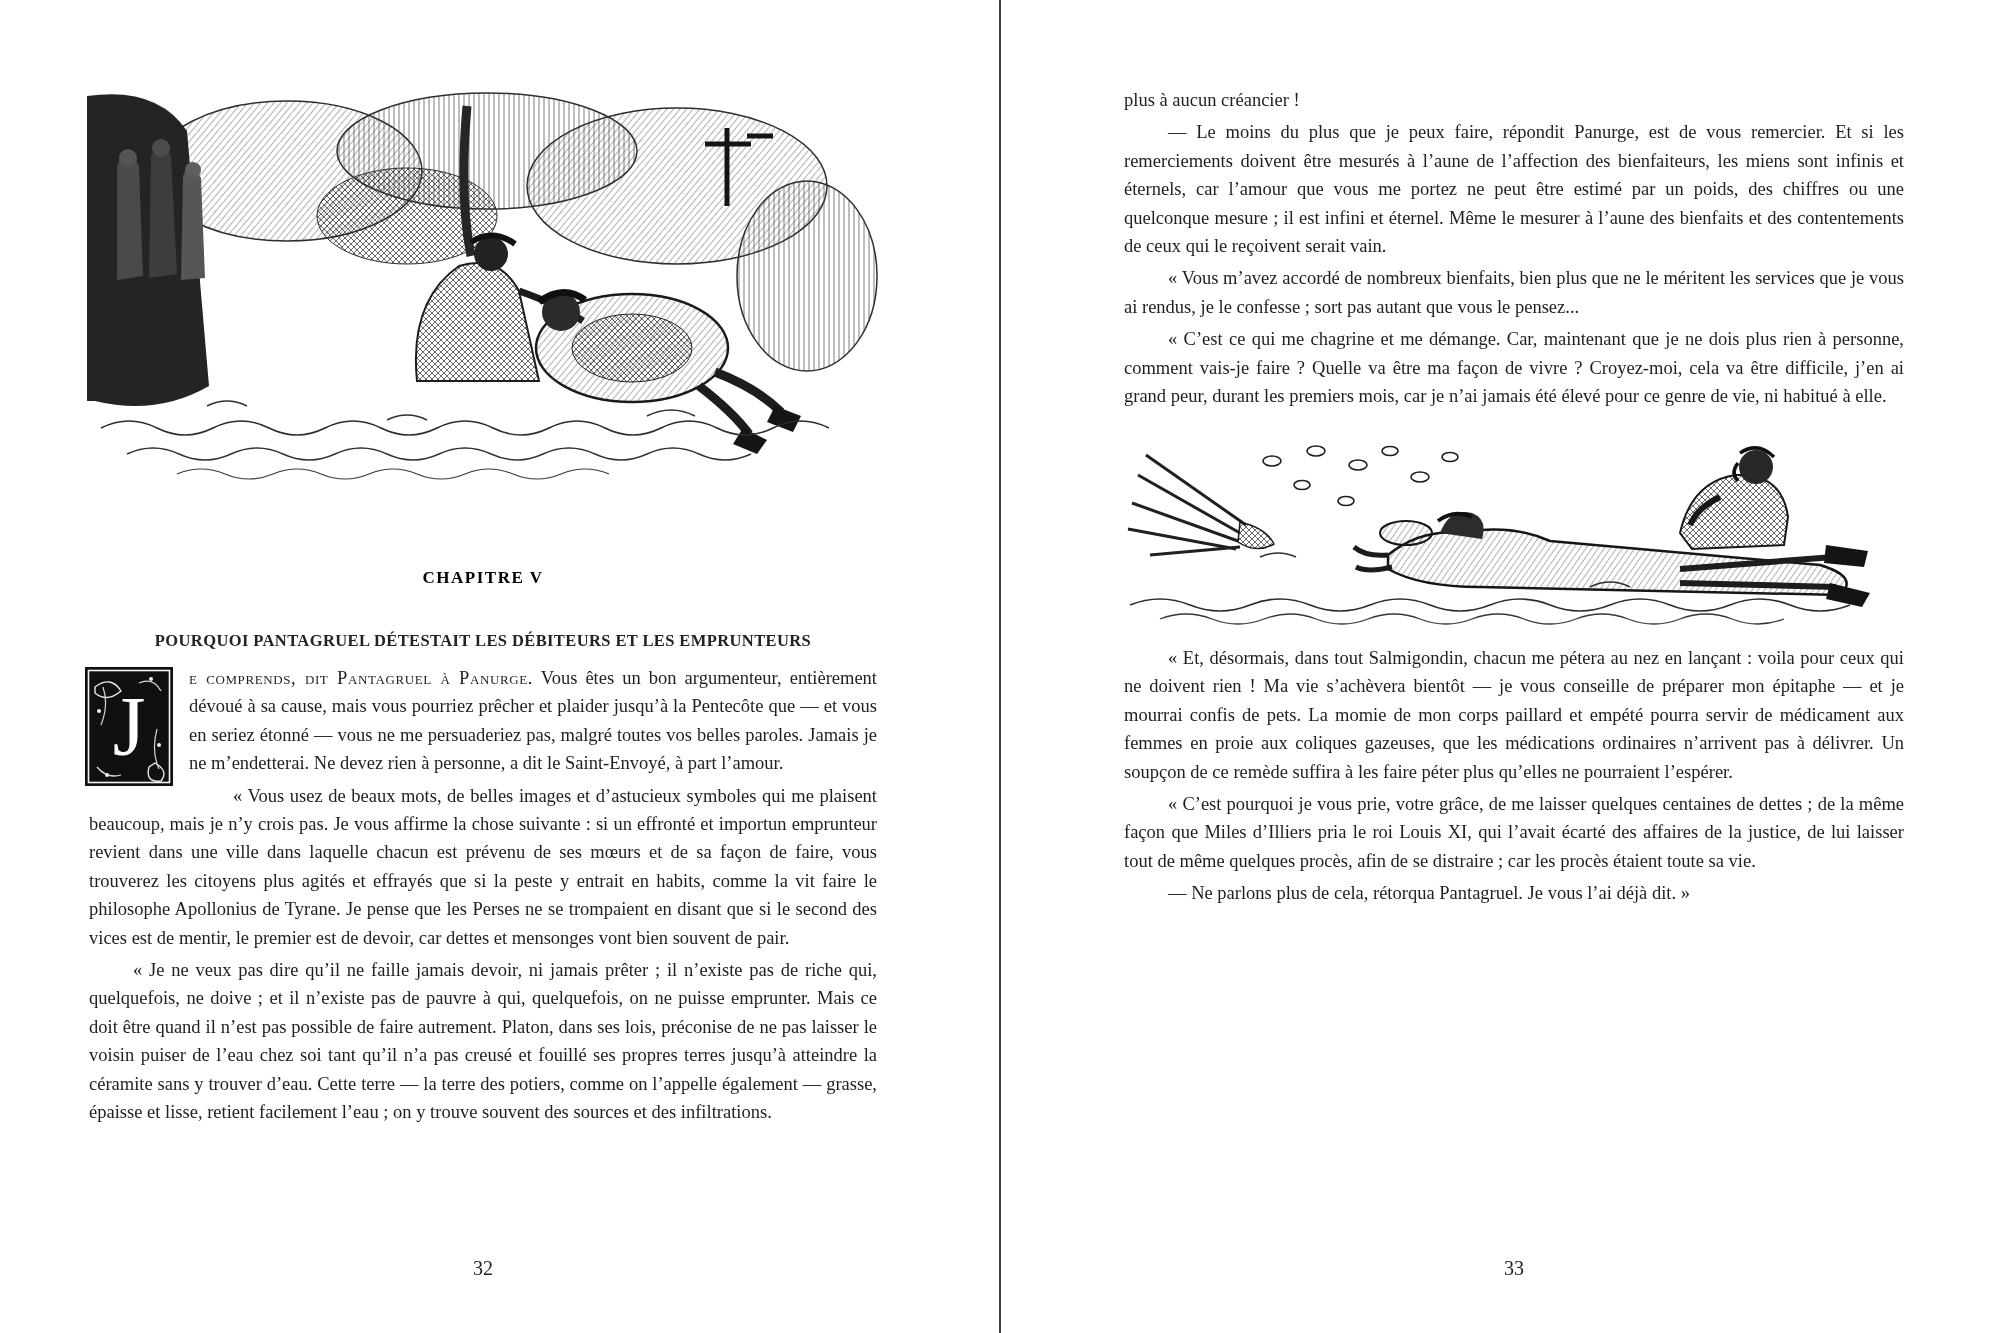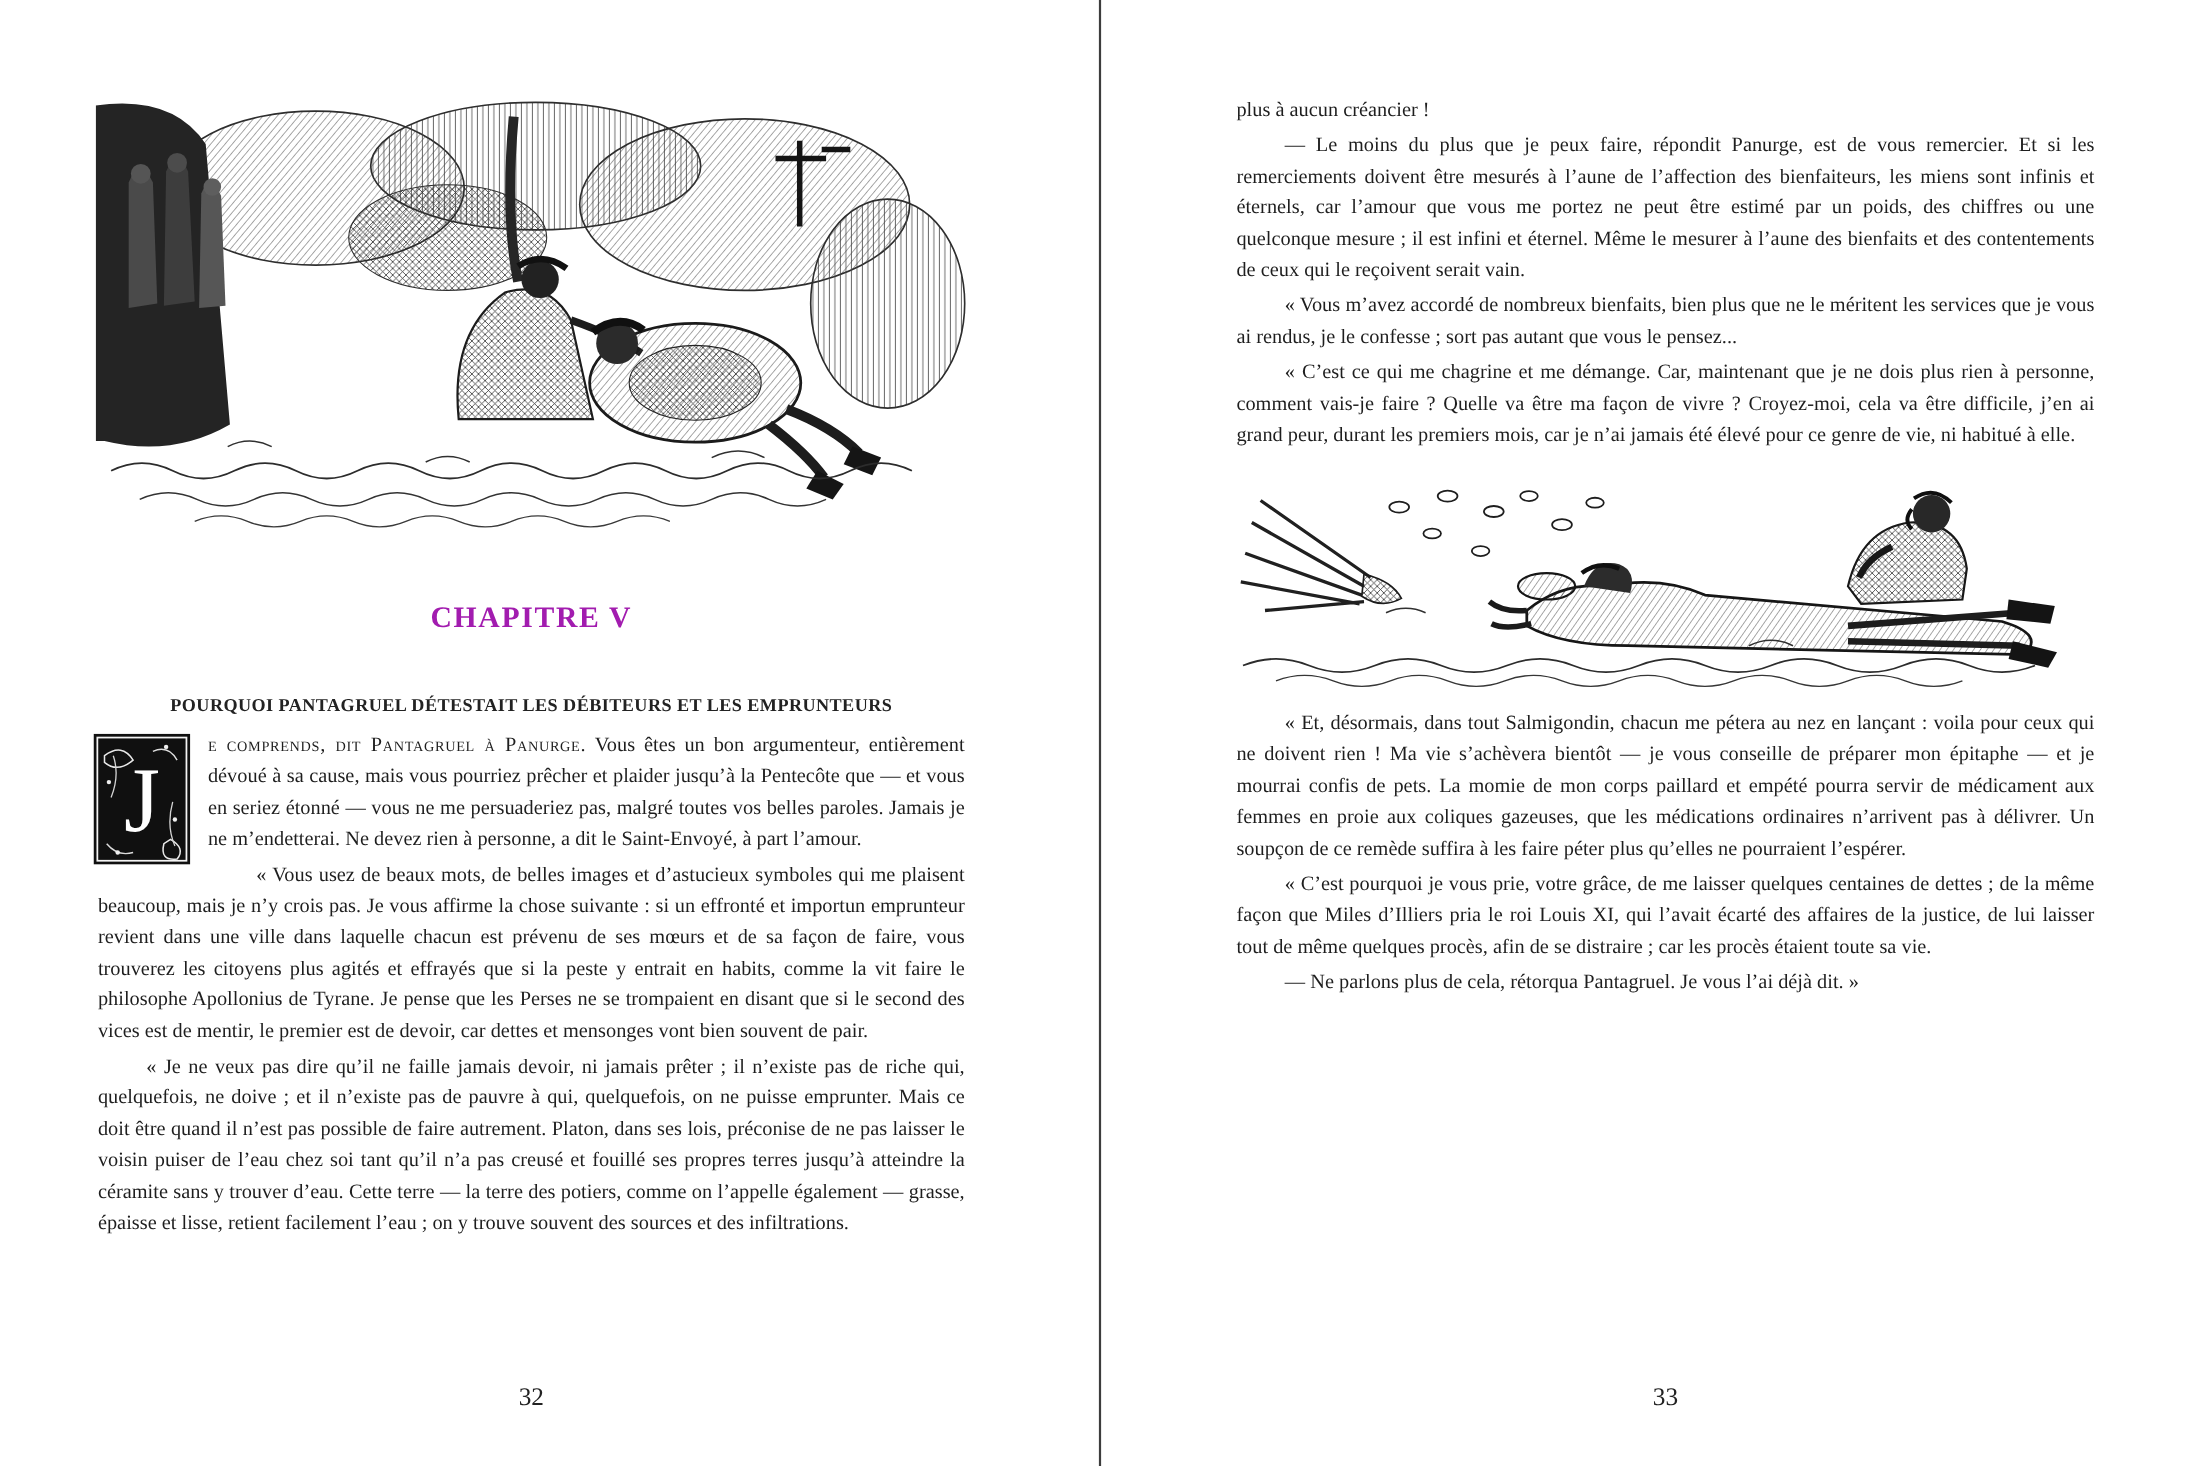--- a/index.html
+++ b/index.html
@@ -17,23 +17,23 @@
   }
   .page { position:absolute; top:0; height:1333px; }
   .page-left  { left:85px;  width:796px; }
   .page-right { left:1120px; width:788px; }
 
   .illus { position:absolute; display:block; }
   .illus-left  { left:2px; top:76px; width:792px; height:412px; }
   .illus-right { left:0; top:437px; width:788px; height:190px; }
 
   .chapter-title {
-    position:absolute; top:546px; left:0; width:100%;
-    text-align:center; font-size:27px; letter-spacing:1.5px;
-    color:#a21caf;
+    position:absolute; top:568px; left:0; width:100%;
+    text-align:center; font-size:17px; letter-spacing:1.5px;
+    color:#000000;
   }
   .chapter-subtitle {
     position:absolute; top:631px; left:0; width:100%;
     text-align:center; font-size:16.5px; letter-spacing:0.4px;
     color:#222; white-space:nowrap;
   }
   .body-text {
     position:absolute; left:0; width:100%;
     text-align:justify;
     font-size:18.5px; line-height:28.4px;
@@ -47,21 +47,21 @@
 
   .smallcaps { font-variant:small-caps; letter-spacing:0.6px; }
 
   .dropcap-box {
     float:left; width:88px; height:119px;
     margin:7px 16px 3px 0;
   }
 
   .pagenum {
     position:absolute; top:1257px; left:0; width:100%;
-    text-align:center; font-size:23px; color:#222;
+    text-align:center; font-size:20px; color:#222;
   }
 </style>
 </head>
 <body>
 
 <div class="divider"></div>
 
 <section class="page page-left">
 
   <svg class="illus illus-left" viewBox="0 0 792 412" xmlns="http://www.w3.org/2000/svg" aria-hidden="true">

